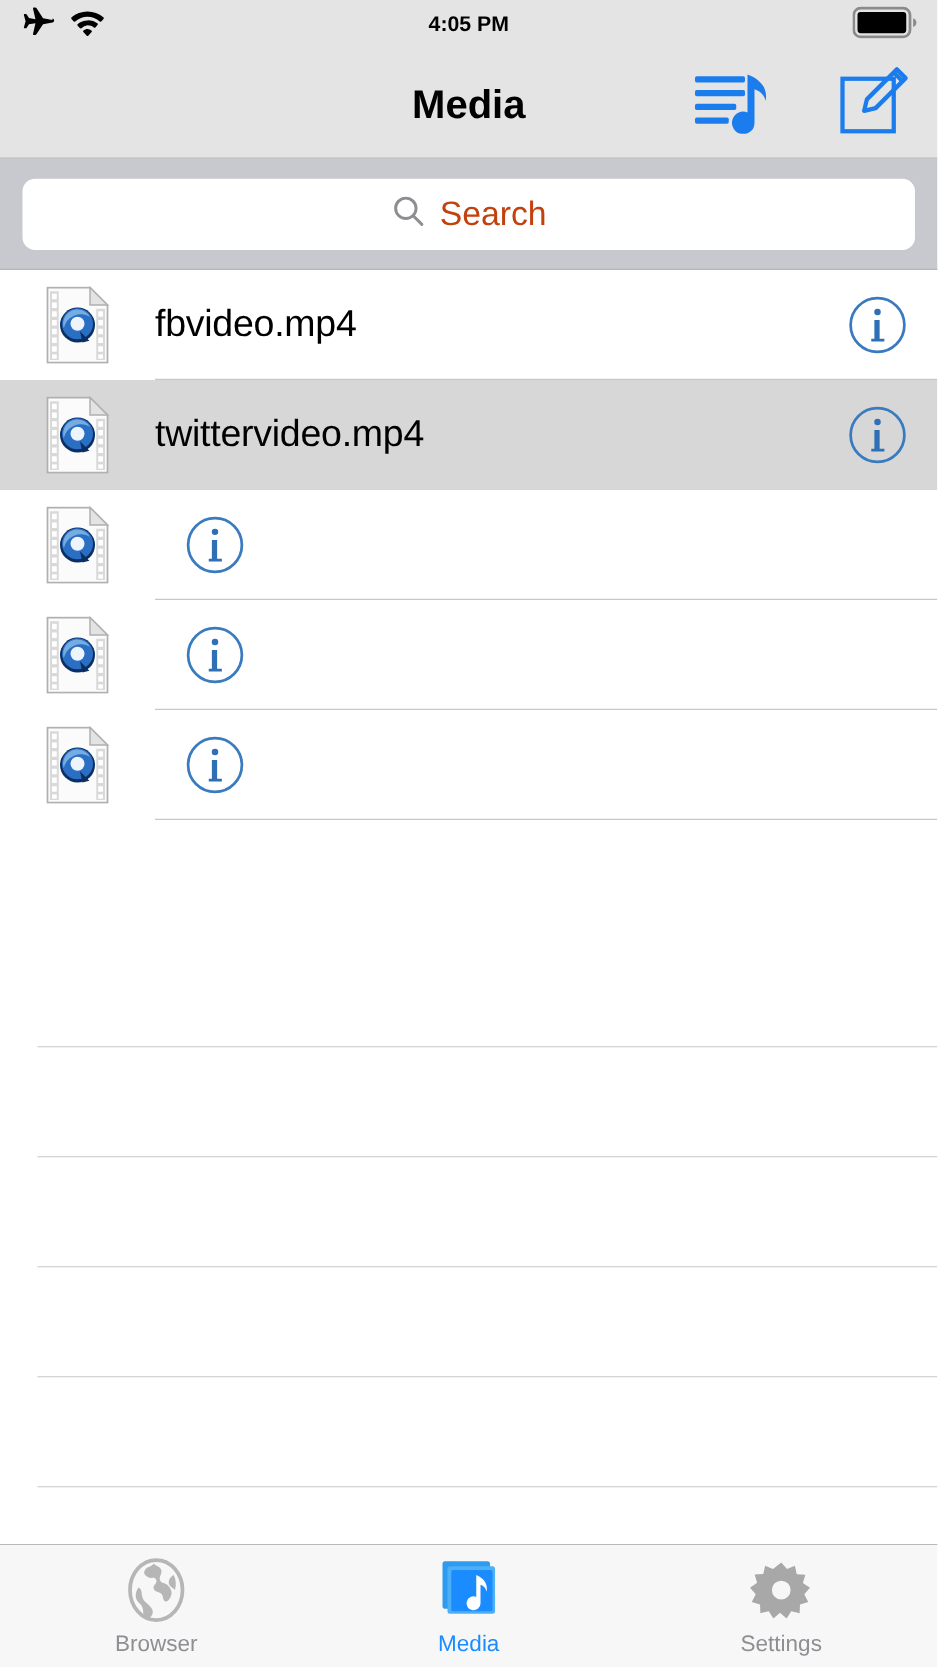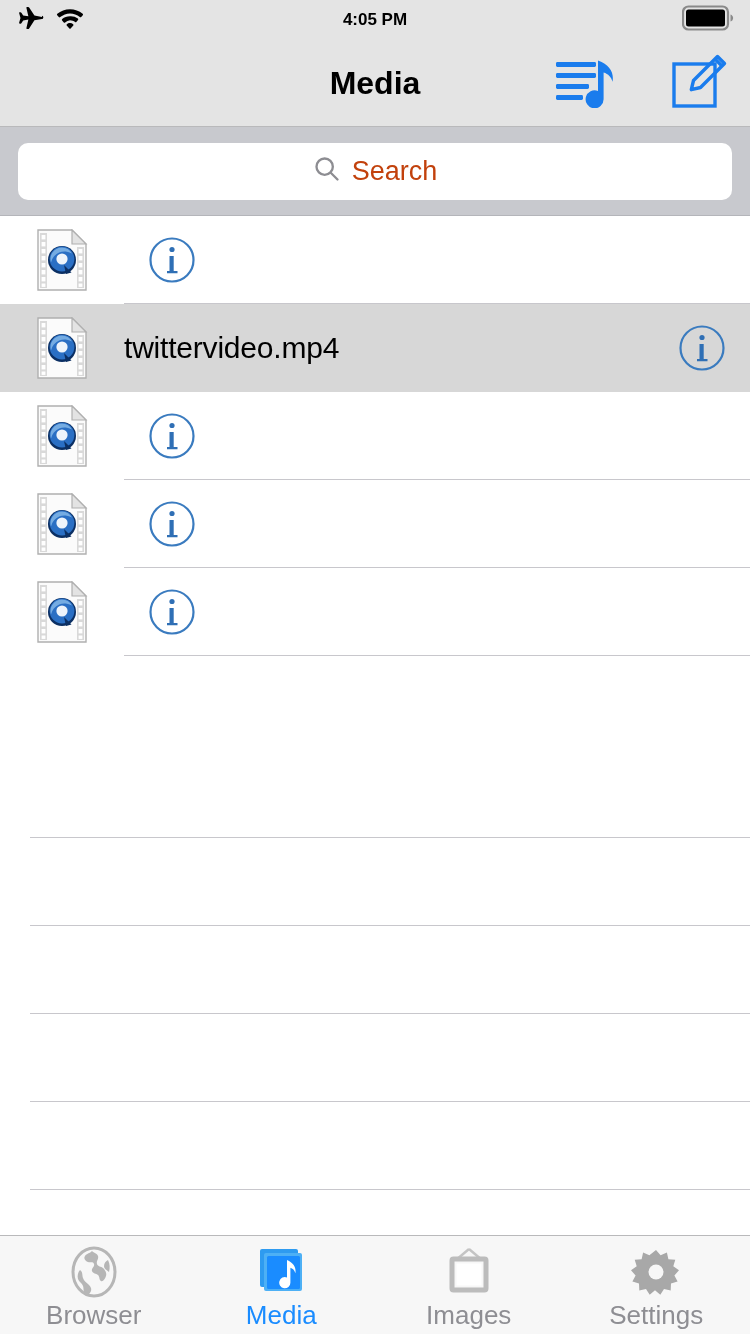--- a/index.html
+++ b/index.html
@@ -74,21 +74,21 @@
   .tabbar {
     flex:0 0 99px; height:99px; background:#f7f7f7;
     border-top:1px solid #b9b9bb; display:flex; align-items:stretch;
   }
   .tab {
     flex:1 1 20%; display:flex; flex-direction:column;
     align-items:center; justify-content:center; gap:4px; cursor:pointer;
     padding-top:4px;
   }
   .tab-icon { height:52px; display:flex; align-items:center; justify-content:center; }
-  .tab-label { font-size:26px; color:#8e8e93; line-height:26px; }
+  .tab-label { font-size:18px; color:#8e8e93; line-height:26px; }
   .tab.active .tab-label { color:#1a8cff; }
 </style>
 </head>
 <body>
 
 <div class="screen">
 
   <div class="statusbar">
     <div class="sb-left">
       <span>
@@ -186,20 +186,21 @@
             <rect x="42.6" y="48" width="3.8" height="4.4"></rect>
               <rect x="42.6" y="54.5" width="3.8" height="3.4"></rect>
           </g>
           <circle cx="26" cy="31" r="14" fill="#0b2f63"></circle>
           <circle cx="26" cy="30" r="12.4" fill="#2a6fc4"></circle>
           <path d="M26 18.5 a11.5 11.5 0 0 1 10 6 a14 14 0 0 0 -21 9 a11.5 11.5 0 0 1 11-15z" fill="#8fc0ec" opacity="0.75"></path>
           <path d="M28 36 l7.5 7.5 -5.5 1.4 z" fill="#0b2f63"></path>
           <circle cx="26" cy="30" r="5.6" fill="#ffffff" opacity="0.92"></circle>
         </svg>
       </div>
+      <div class="row-label">fbvideo.mp4</div>
       <div class="row-info">
         <svg width="48" height="48" viewBox="0 0 48 48">
           <circle cx="24" cy="24" r="21.5" fill="none" stroke="#3a7bbf" stroke-width="2.2"></circle>
           <circle cx="24" cy="13.5" r="2.6" fill="#2f6fb5"></circle>
           <path d="M21.5 20 h4.2 v15 h-4.2 z M19 35 h10.5 v2.2 h-10.5 z" fill="#2f6fb5"></path>
         </svg>
       </div>
       <div class="row-sep"></div>
     </div>
 
@@ -414,30 +415,20 @@
           <rect x="5" y="3" width="38" height="38" rx="2" fill="#2e9bf0"></rect>
           <rect x="9" y="7" width="38" height="38" rx="2" fill="#4db0f5"></rect>
           <rect x="12" y="10" width="33" height="33" rx="1.5" fill="#1a8cff"></rect>
           <path d="M32 14 v17.5 a5.6 5.6 0 1 0 3.4 5.2 V21.8 c2.6 .9 4.3 2.7 4.9 5.5 1.1 -5.3 -1.4 -10.4 -8.3 -13.3z" fill="#ffffff"></path>
         </svg>
       </div>
       <div class="tab-label">Media</div>
     </div>
 
 
-    <div class="tab">
-      <div class="tab-icon">
-        <svg width="52" height="52" viewBox="0 0 52 52">
-          <path d="M26 3 L13 14 M26 3 L39 14" stroke="#c4c4c4" stroke-width="2.4" fill="none"></path>
-          <rect x="9" y="13" width="34" height="31" rx="1.5" fill="none" stroke="#bcbcbc" stroke-width="5"></rect>
-          <rect x="13.5" y="17.5" width="25" height="22" fill="#ffffff"></rect>
-        </svg>
-      </div>
-      <div class="tab-label">Images</div>
-    </div>
 
     <div class="tab">
       <div class="tab-icon">
         <svg width="52" height="52" viewBox="0 0 52 52">
           <path fill="#a8a8a8" d="M26 4 l4.6 5.2 6.3 -2.6 1.5 6.7 6.9 .4 -2 6.6 5.7 3.9 -4.6 5.2 3.2 6.1 -6.6 2.1 -.3 6.9 -6.7 -1.6 -3.7 5.8 -5.3 -4.4 -5.3 4.4 -3.7 -5.8 -6.7 1.6 -.3 -6.9 -6.6 -2.1 3.2 -6.1 -4.6 -5.2 5.7 -3.9 -2 -6.6 6.9 -.4 1.5 -6.7 6.3 2.6 z"></path>
           <circle cx="26" cy="26" r="7.5" fill="#f7f7f7"></circle>
         </svg>
       </div>
       <div class="tab-label">Settings</div>
     </div>

